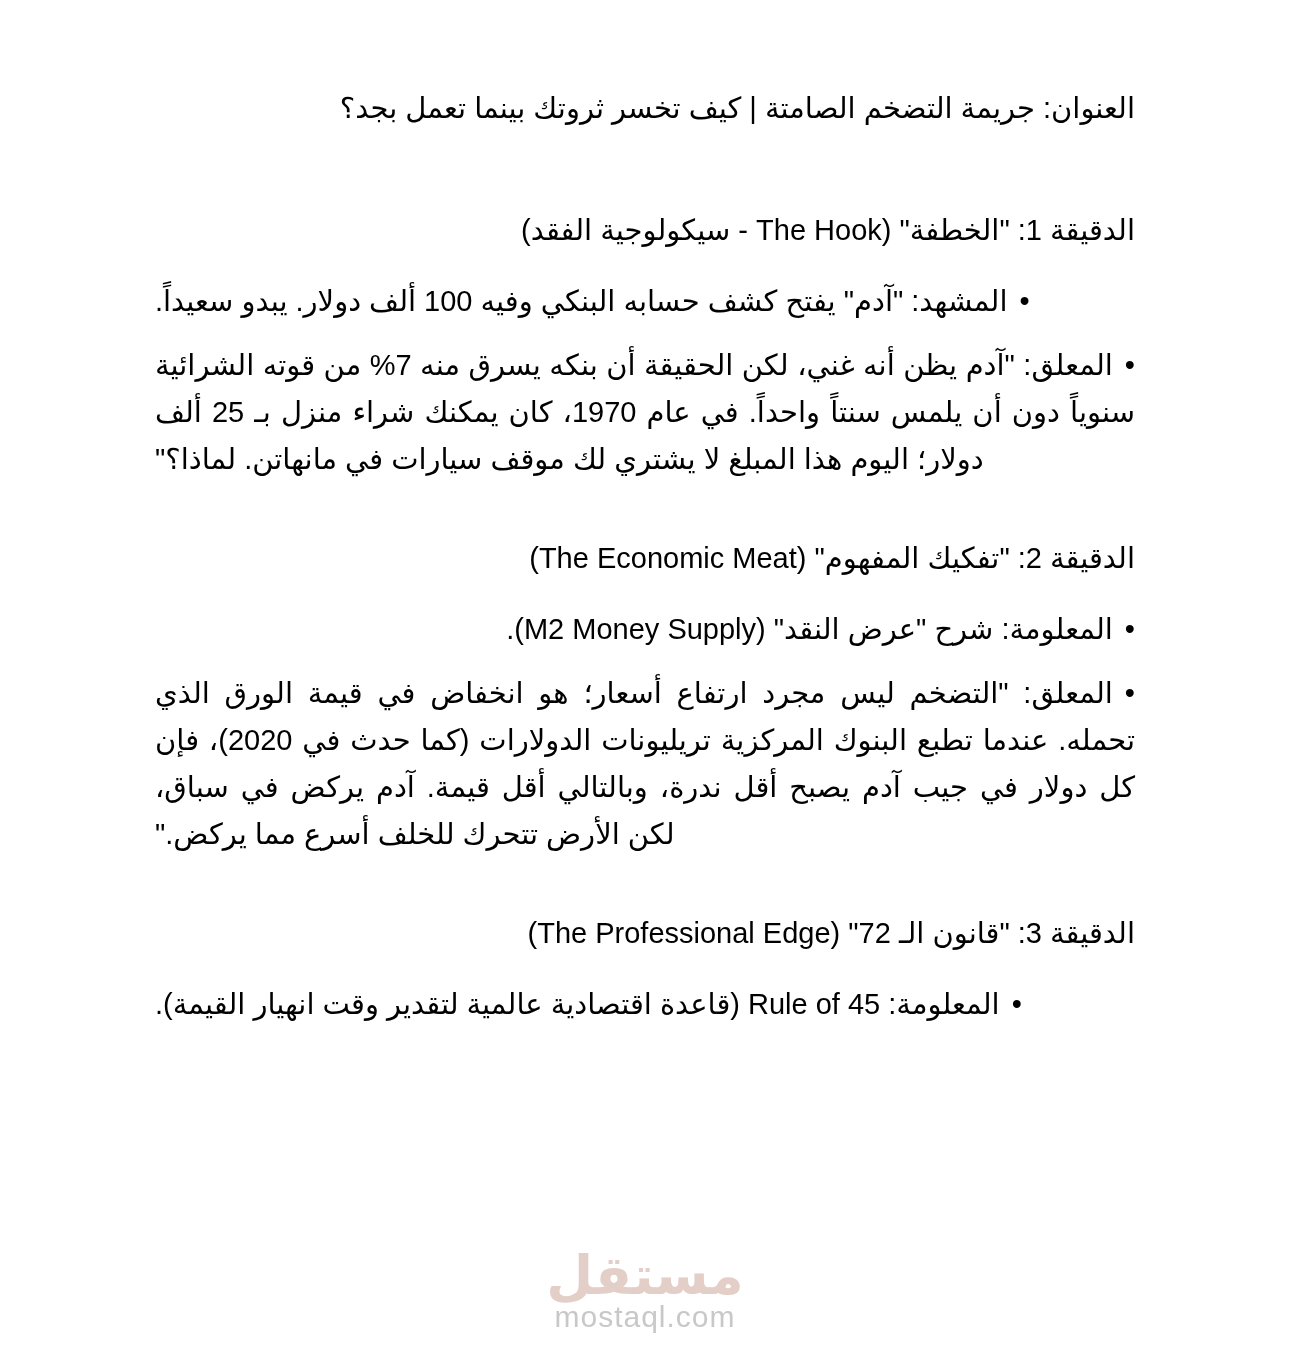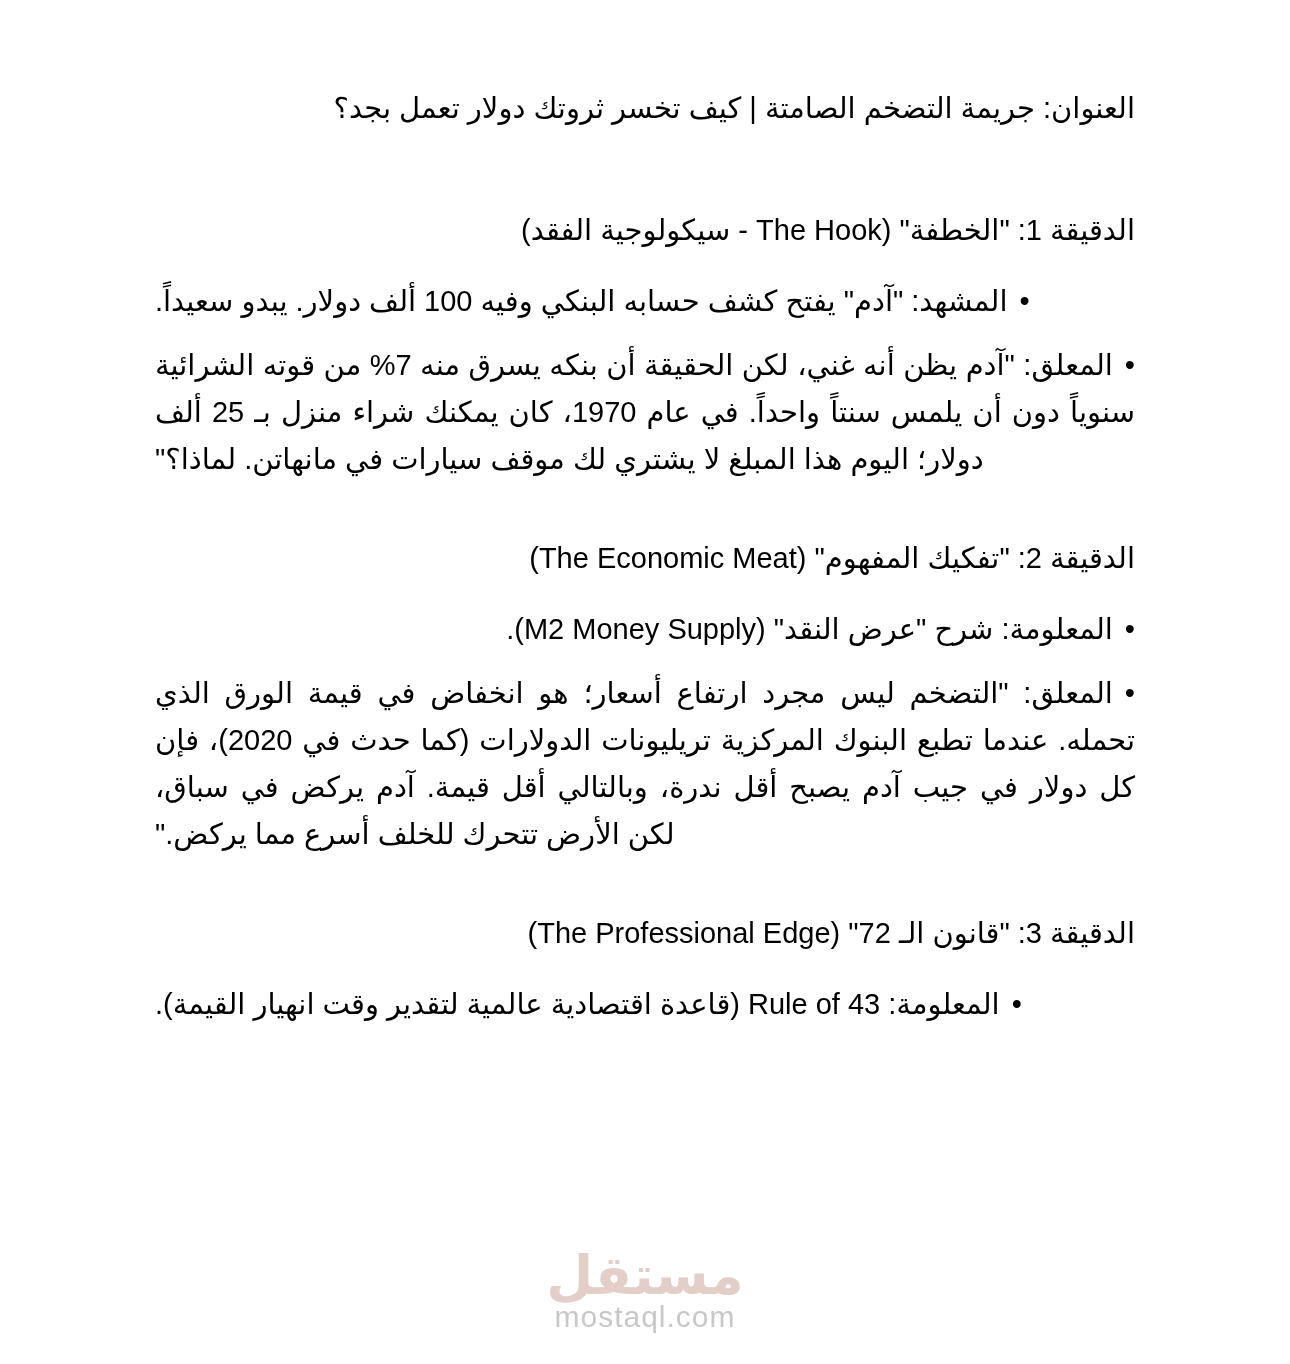--- a/index.html
+++ b/index.html
@@ -94,32 +94,32 @@
 </head>
 <body>
 
 <div class="watermark">
   <div class="wm-logo">مستقل</div>
   <div class="wm-domain">mostaql.com</div>
 </div>
 
 <div class="content">
 
-  <div class="doc-title">العنوان: جريمة التضخم الصامتة | كيف تخسر ثروتك دولار تعمل بجد؟</div>
+  <div class="doc-title">العنوان: جريمة التضخم الصامتة | كيف تخسر ثروتك بينما تعمل بجد؟</div>
 
   <div class="section">
     <div class="section-heading">الدقيقة 1: "الخطفة" (The Hook - سيكولوجية الفقد)</div>
     <div class="bullet"><span class="bullet-marker">•</span><span>المشهد: "آدم" يفتح كشف حسابه البنكي وفيه 100 ألف دولار. يبدو سعيداً.</span></div>
     <div class="bullet"><span class="bullet-marker">•</span><span>المعلق: "آدم يظن أنه غني، لكن الحقيقة أن بنكه يسرق منه 7% من قوته الشرائية سنوياً دون أن يلمس سنتاً واحداً. في عام 1970، كان يمكنك شراء منزل بـ 25 ألف دولار؛ اليوم هذا المبلغ لا يشتري لك موقف سيارات في مانهاتن. لماذا؟"</span></div>
   </div>
 
   <div class="section">
     <div class="section-heading">الدقيقة 2: "تفكيك المفهوم" (The Economic Meat)</div>
     <div class="bullet single-line"><span class="bullet-marker">•</span><span>المعلومة: شرح "عرض النقد" (M2 Money Supply).</span></div>
     <div class="bullet"><span class="bullet-marker">•</span><span>المعلق: "التضخم ليس مجرد ارتفاع أسعار؛ هو انخفاض في قيمة الورق الذي تحمله. عندما تطبع البنوك المركزية تريليونات الدولارات (كما حدث في 2020)، فإن كل دولار في جيب آدم يصبح أقل ندرة، وبالتالي أقل قيمة. آدم يركض في سباق، لكن الأرض تتحرك للخلف أسرع مما يركض."</span></div>
   </div>
 
   <div class="section">
     <div class="section-heading">الدقيقة 3: "قانون الـ 72" (The Professional Edge)</div>
-    <div class="bullet"><span class="bullet-marker">•</span><span>المعلومة: Rule of 43 (قاعدة اقتصادية عالمية لتقدير وقت انهيار القيمة).</span></div>
+    <div class="bullet"><span class="bullet-marker">•</span><span>المعلومة: Rule of 45 (قاعدة اقتصادية عالمية لتقدير وقت انهيار القيمة).</span></div>
   </div>
 
 </div>
 
 </body></html>

